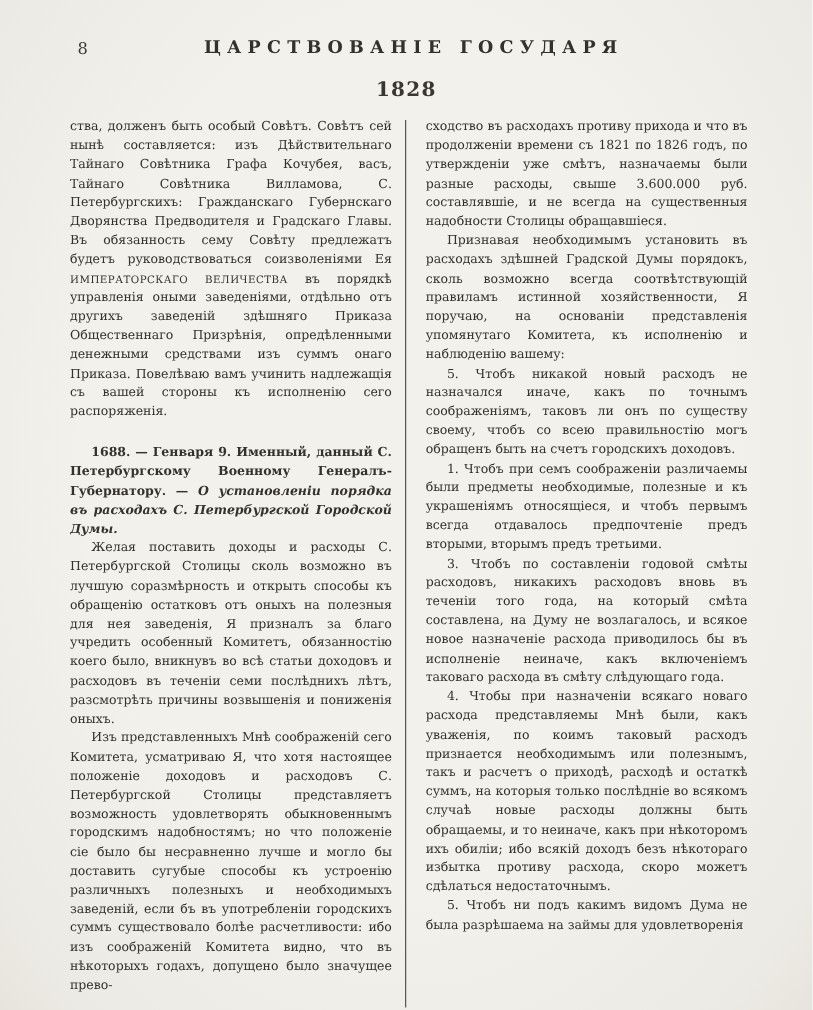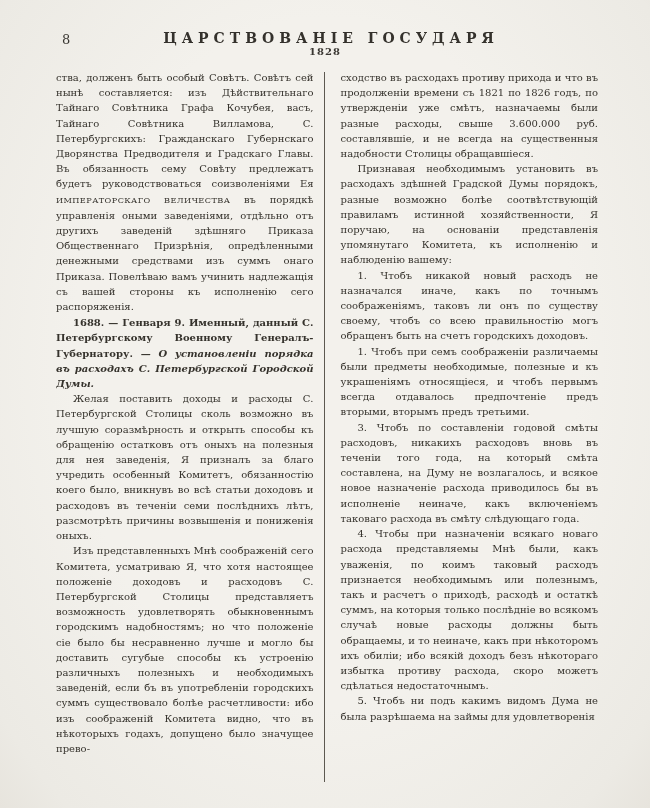--- a/index.html
+++ b/index.html
@@ -18,22 +18,22 @@
   .page-number {
     position: absolute; left: 62px; top: 32px;
     font-size: 13px; color: #3a3732;
   }
   .header-title {
     font-size: 14px; font-weight: bold; letter-spacing: 5px;
     color: #34312c;
     margin-left: 12px;
   }
   .header-year {
-    font-size: 10px; font-weight: bold; letter-spacing: 1px;
-    margin-top: 0; color: #3a3732;
+    font-size: 16px; font-weight: bold; letter-spacing: 1px;
+    margin-top: 16px; color: #3a3732;
   }
   .columns {
     display: flex;
     margin: 13px 52px 0 56px;
     height: 716px;
     overflow: hidden;
   }
   .column {
     flex: 1 1 0;
     font-size: 10px;
@@ -43,21 +43,21 @@
   }
   .column-left { padding-right: 10px; }
   .column-right { padding-left: 16px; }
   .column-divider {
     width: 1px;
     background: #5c5850;
     margin: 2px 0 4px 0;
   }
   .para { margin: 0; }
   .para.indent { text-indent: 17px; }
-  .para.spaced { margin-top: 1px; }
+  .para.spaced { margin-top: 18px; }
   .seg-normal { }
   .seg-bold { font-weight: bold; }
   .seg-bolditalic { font-weight: bold; font-style: italic; }
   .seg-caps { text-transform: uppercase; font-size: 0.82em; letter-spacing: 0.4px; }
 </style>
 </head>
 <body>
 
 <div class="page">
   <div class="page-header">
@@ -68,21 +68,21 @@
   <div class="columns">
     <div class="column column-left" id="col-left">
         <p class="para"><span class="seg seg-normal">ства, долженъ быть особый Совѣтъ. Совѣтъ сей нынѣ составляется: изъ Дѣйствительнаго Тайнаго Совѣтника Графа Кочубея, васъ, Тайнаго Совѣтника Вилламова, С. Петербургскихъ: Гражданскаго Губернскаго Дворянства Предводителя и Градскаго Главы. Въ обязанность сему Совѣту предлежатъ будетъ руководствоваться соизволеніями Ея </span><span class="seg seg-caps">Императорскаго Величества</span><span class="seg seg-normal"> въ порядкѣ управленія оными заведеніями, отдѣльно отъ другихъ заведеній здѣшняго Приказа Общественнаго Призрѣнія, опредѣленными денежными средствами изъ суммъ онаго Приказа. Повелѣваю вамъ учинить надлежащія съ вашей стороны къ исполненію сего распоряженія.</span></p>
         <p class="para indent spaced"><span class="seg seg-bold">1688. — Генваря 9. </span><span class="seg seg-bold">Именный, данный С. Петербургскому Военному Генералъ-Губернатору. — </span><span class="seg seg-bolditalic">О установленіи порядка въ расходахъ С. Петербургской Городской Думы.</span></p>
         <p class="para indent"><span class="seg seg-normal">Желая поставить доходы и расходы С. Петербургской Столицы сколь возможно въ лучшую соразмѣрность и открыть способы къ обращенію остатковъ отъ оныхъ на полезныя для нея заведенія, Я призналъ за благо учредить особенный Комитетъ, обязанностію коего было, вникнувъ во всѣ статьи доходовъ и расходовъ въ теченіи семи послѣднихъ лѣтъ, разсмотрѣть причины возвышенія и пониженія оныхъ.</span></p>
         <p class="para indent"><span class="seg seg-normal">Изъ представленныхъ Мнѣ соображеній сего Комитета, усматриваю Я, что хотя настоящее положеніе доходовъ и расходовъ С. Петербургской Столицы представляетъ возможность удовлетворять обыкновеннымъ городскимъ надобностямъ; но что положеніе сіе было бы несравненно лучше и могло бы доставить сугубые способы къ устроенію различныхъ полезныхъ и необходимыхъ заведеній, если бъ въ употребленіи городскихъ суммъ существовало болѣе расчетливости: ибо изъ соображеній Комитета видно, что въ нѣкоторыхъ годахъ, допущено было значущее прево-</span></p>
       </div>
     <div class="column-divider"></div>
     <div class="column column-right" id="col-right">
         <p class="para"><span class="seg seg-normal">сходство въ расходахъ противу прихода и что въ продолженіи времени съ 1821 по 1826 годъ, по утвержденіи уже смѣтъ, назначаемы были разные расходы, свыше 3.600.000 руб. составлявшіе, и не всегда на существенныя надобности Столицы обращавшіеся.</span></p>
-        <p class="para indent"><span class="seg seg-normal">Признавая необходимымъ установить въ расходахъ здѣшней Градской Думы порядокъ, разные возможно болѣе соотвѣтствующій правиламъ истинной хозяйственности, Я поручаю, на основаніи представленія упомянутаго Комитета, къ исполненію и наблюденію вашему:</span></p>
-        <p class="para indent"><span class="seg seg-normal">1. Чтобъ никакой новый расходъ не назначался иначе, какъ по точнымъ соображеніямъ, таковъ ли онъ по существу своему, чтобъ со всею правильностію могъ обращенъ быть на счетъ городскихъ доходовъ.</span></p>
+        <p class="para indent"><span class="seg seg-normal">Признавая необходимымъ установить въ расходахъ здѣшней Градской Думы порядокъ, сколь возможно всегда соотвѣтствующій правиламъ истинной хозяйственности, Я поручаю, на основаніи представленія упомянутаго Комитета, къ исполненію и наблюденію вашему:</span></p>
+        <p class="para indent"><span class="seg seg-normal">5. Чтобъ никакой новый расходъ не назначался иначе, какъ по точнымъ соображеніямъ, таковъ ли онъ по существу своему, чтобъ со всею правильностію могъ обращенъ быть на счетъ городскихъ доходовъ.</span></p>
         <p class="para indent"><span class="seg seg-normal">1. Чтобъ при семъ соображеніи различаемы были предметы необходимые, полезные и къ украшеніямъ относящіеся, и чтобъ первымъ всегда отдавалось предпочтеніе предъ вторыми, вторымъ предъ третьими.</span></p>
         <p class="para indent"><span class="seg seg-normal">3. Чтобъ по составленіи годовой смѣты расходовъ, никакихъ расходовъ вновь въ теченіи того года, на который смѣта составлена, на Думу не возлагалось, и всякое новое назначеніе расхода приводилось бы въ исполненіе неиначе, какъ включеніемъ таковаго расхода въ смѣту слѣдующаго года.</span></p>
         <p class="para indent"><span class="seg seg-normal">4. Чтобы при назначеніи всякаго новаго расхода представляемы Мнѣ были, какъ уваженія, по коимъ таковый расходъ признается необходимымъ или полезнымъ, такъ и расчетъ о приходѣ, расходѣ и остаткѣ суммъ, на которыя только послѣдніе во всякомъ случаѣ новые расходы должны быть обращаемы, и то неиначе, какъ при нѣкоторомъ ихъ обиліи; ибо всякій доходъ безъ нѣкотораго избытка противу расхода, скоро можетъ сдѣлаться недостаточнымъ.</span></p>
         <p class="para indent"><span class="seg seg-normal">5. Чтобъ ни подъ какимъ видомъ Дума не была разрѣшаема на займы для удовлетворенія</span></p>
       </div>
   </div>
 </div>
 
 </body></html>

